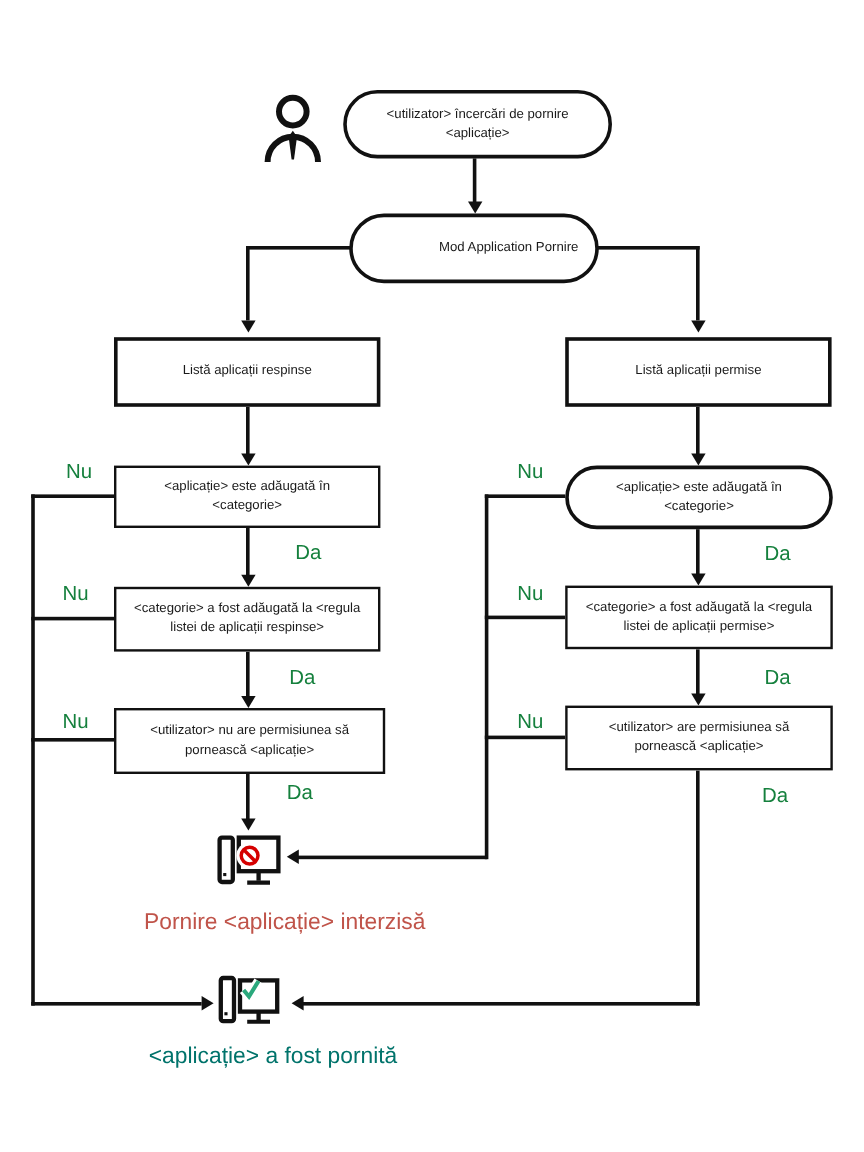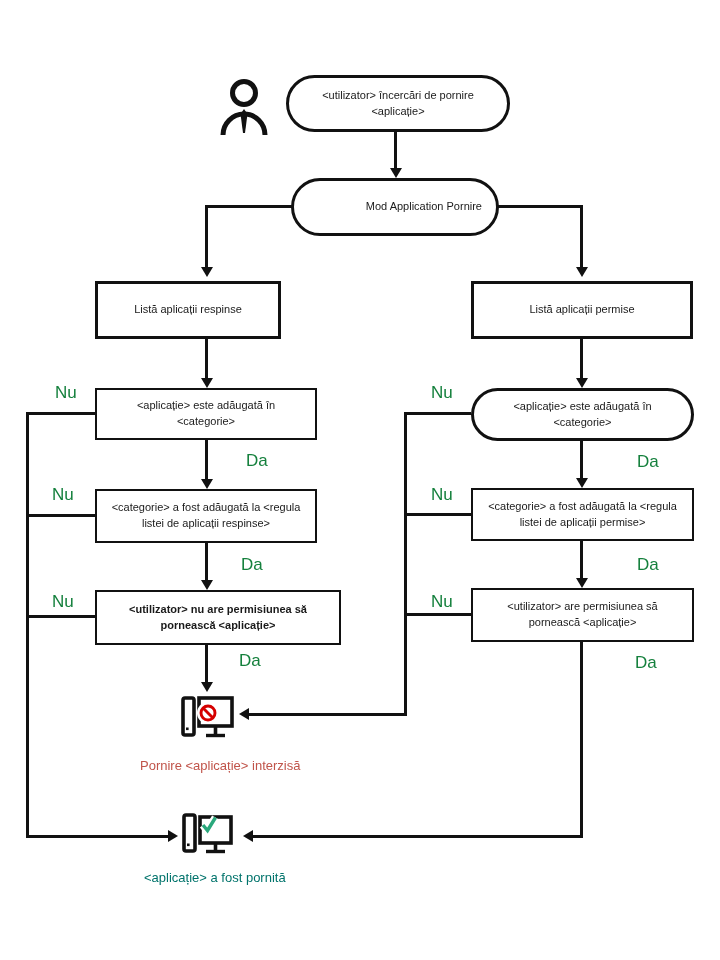--- a/index.html
+++ b/index.html
@@ -24,21 +24,21 @@
 
   .hline{position:absolute;height:3px;background:var(--ink);z-index:1;}
   .vline{position:absolute;width:3px;background:var(--ink);z-index:1;}
 
   .arw{position:absolute;width:0;height:0;z-index:2;}
   .arw-down{border-left:6px solid transparent;border-right:6px solid transparent;border-top:10px solid var(--ink);}
   .arw-left{border-top:6px solid transparent;border-bottom:6px solid transparent;border-right:10px solid var(--ink);}
   .arw-right{border-top:6px solid transparent;border-bottom:6px solid transparent;border-left:10px solid var(--ink);}
 
   .decision{position:absolute;font-size:17px;color:#15803d;z-index:3;}
-  .result-label{position:absolute;font-size:13px;z-index:3;margin-left:20px;}
+  .result-label{position:absolute;font-size:19px;z-index:3;}
   .result-label.blocked{color:var(--blocked-text);}
   .result-label.started{color:var(--started-text);}
   svg{position:absolute;z-index:3;}
 </style>
 </head>
 <body>
 
 <div class="canvas">
 
   <div class="vline" style="left:394px;top:132px;height:38px;"></div>
@@ -98,21 +98,21 @@
   </svg>
 
   <div class="node oval b3" style="left:286px;top:75px;width:224px;height:57px;">
     <span>&lt;utilizator&gt; încercări de pornire &lt;aplicație&gt;</span>
   </div>
 
   <div class="node oval b3" style="left:291px;top:178px;width:208px;height:58px;">
     <span>Mod Application Pornire</span>
   </div>
 
-  <div class="node b3" style="left:95px;top:281px;width:186px;height:58px;justify-content:center;">
+  <div class="node b3" style="left:95px;top:281px;width:222px;height:58px;justify-content:center;">
     <span>Listă aplicații respinse</span>
   </div>
 
   <div class="node b3" style="left:471px;top:281px;width:222px;height:58px;">
     <span>Listă aplicații permise</span>
   </div>
 
   <div class="node b2" style="left:95px;top:388px;width:222px;height:52px;">
     <span>&lt;aplicație&gt; este adăugată în &lt;categorie&gt;</span>
   </div>
@@ -122,21 +122,21 @@
   </div>
 
   <div class="node b2" style="left:95px;top:489px;width:222px;height:54px;">
     <span>&lt;categorie&gt; a fost adăugată la &lt;regula listei de aplicații respinse&gt;</span>
   </div>
 
   <div class="node b2" style="left:471px;top:488px;width:223px;height:53px;">
     <span>&lt;categorie&gt; a fost adăugată la &lt;regula listei de aplicații permise&gt;</span>
   </div>
 
-  <div class="node b2" style="left:95px;top:590px;width:246px;height:55px;font-weight:bold;">
+  <div class="node b2" style="left:95px;top:590px;width:226px;height:55px;">
     <span>&lt;utilizator&gt; nu are permisiunea să pornească &lt;aplicație&gt;</span>
   </div>
 
   <div class="node b2" style="left:471px;top:588px;width:223px;height:54px;">
     <span>&lt;utilizator&gt; are permisiunea să pornească &lt;aplicație&gt;</span>
   </div>
 
   <div class="decision" style="left:55px;top:383px;">Nu</div>
   <div class="decision" style="left:52px;top:485px;">Nu</div>
   <div class="decision" style="left:52px;top:592px;">Nu</div>

